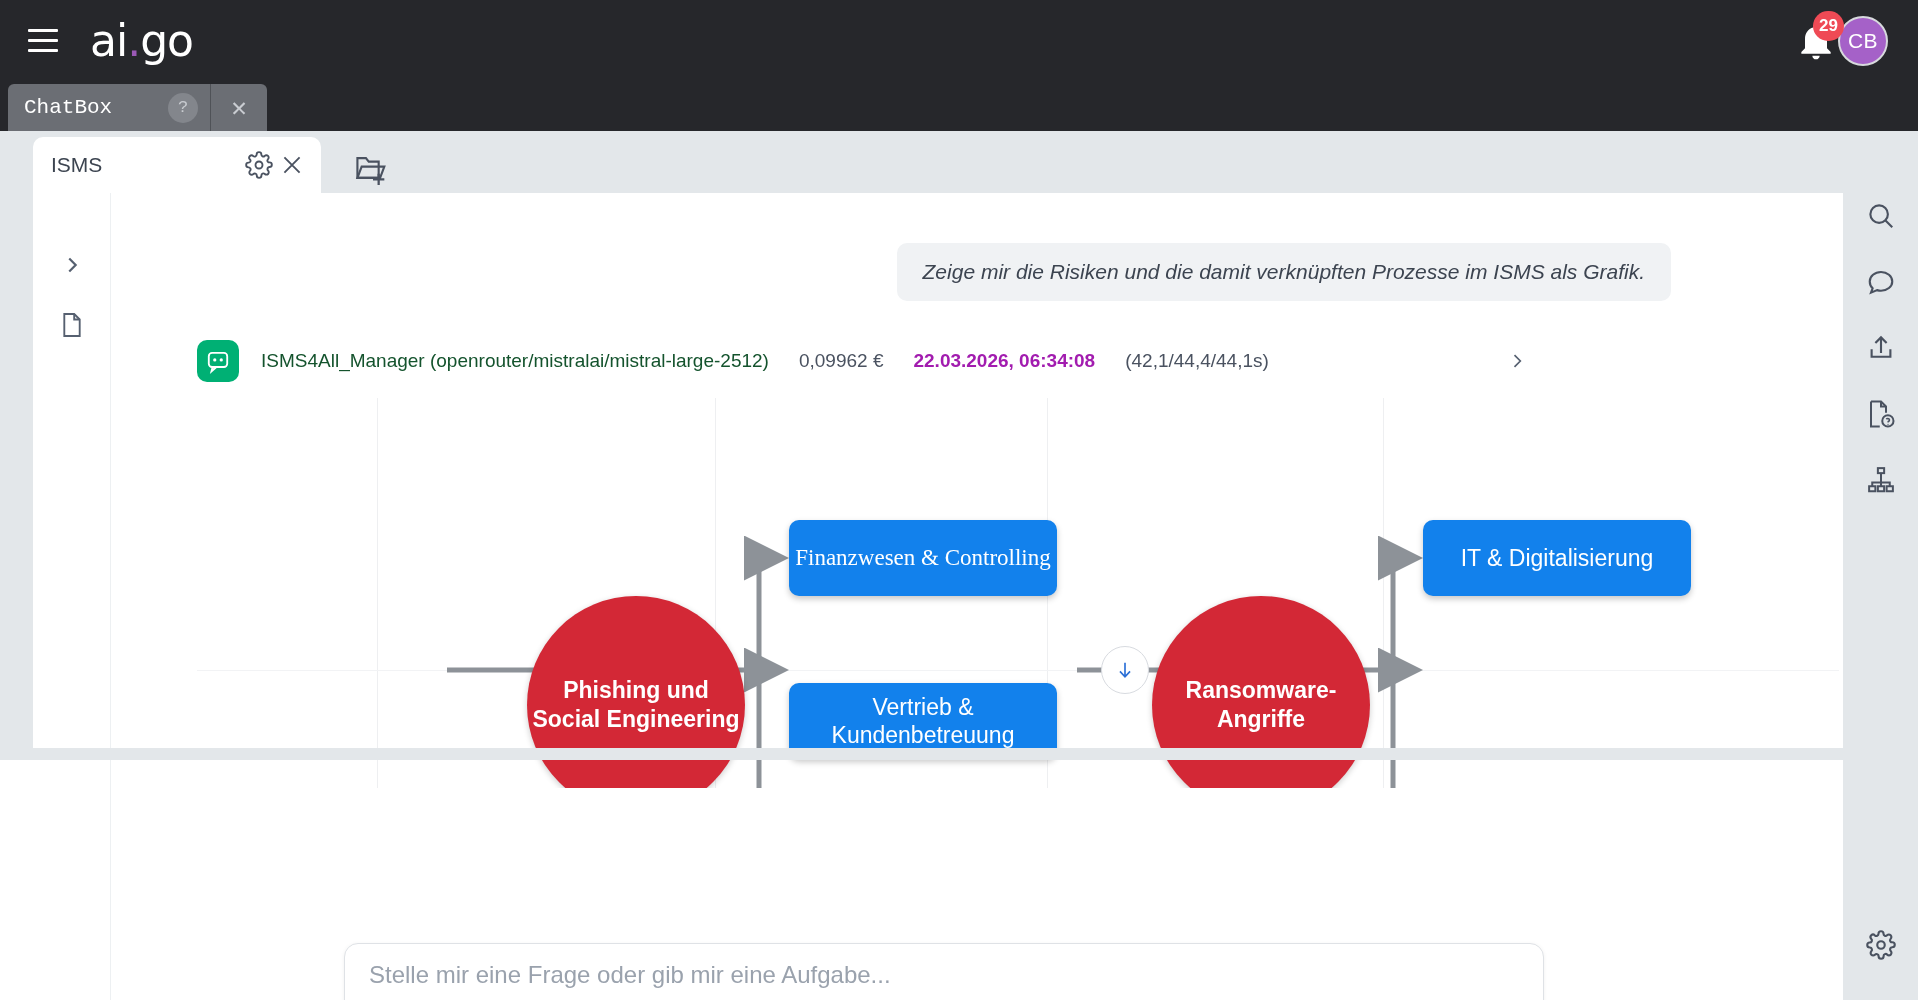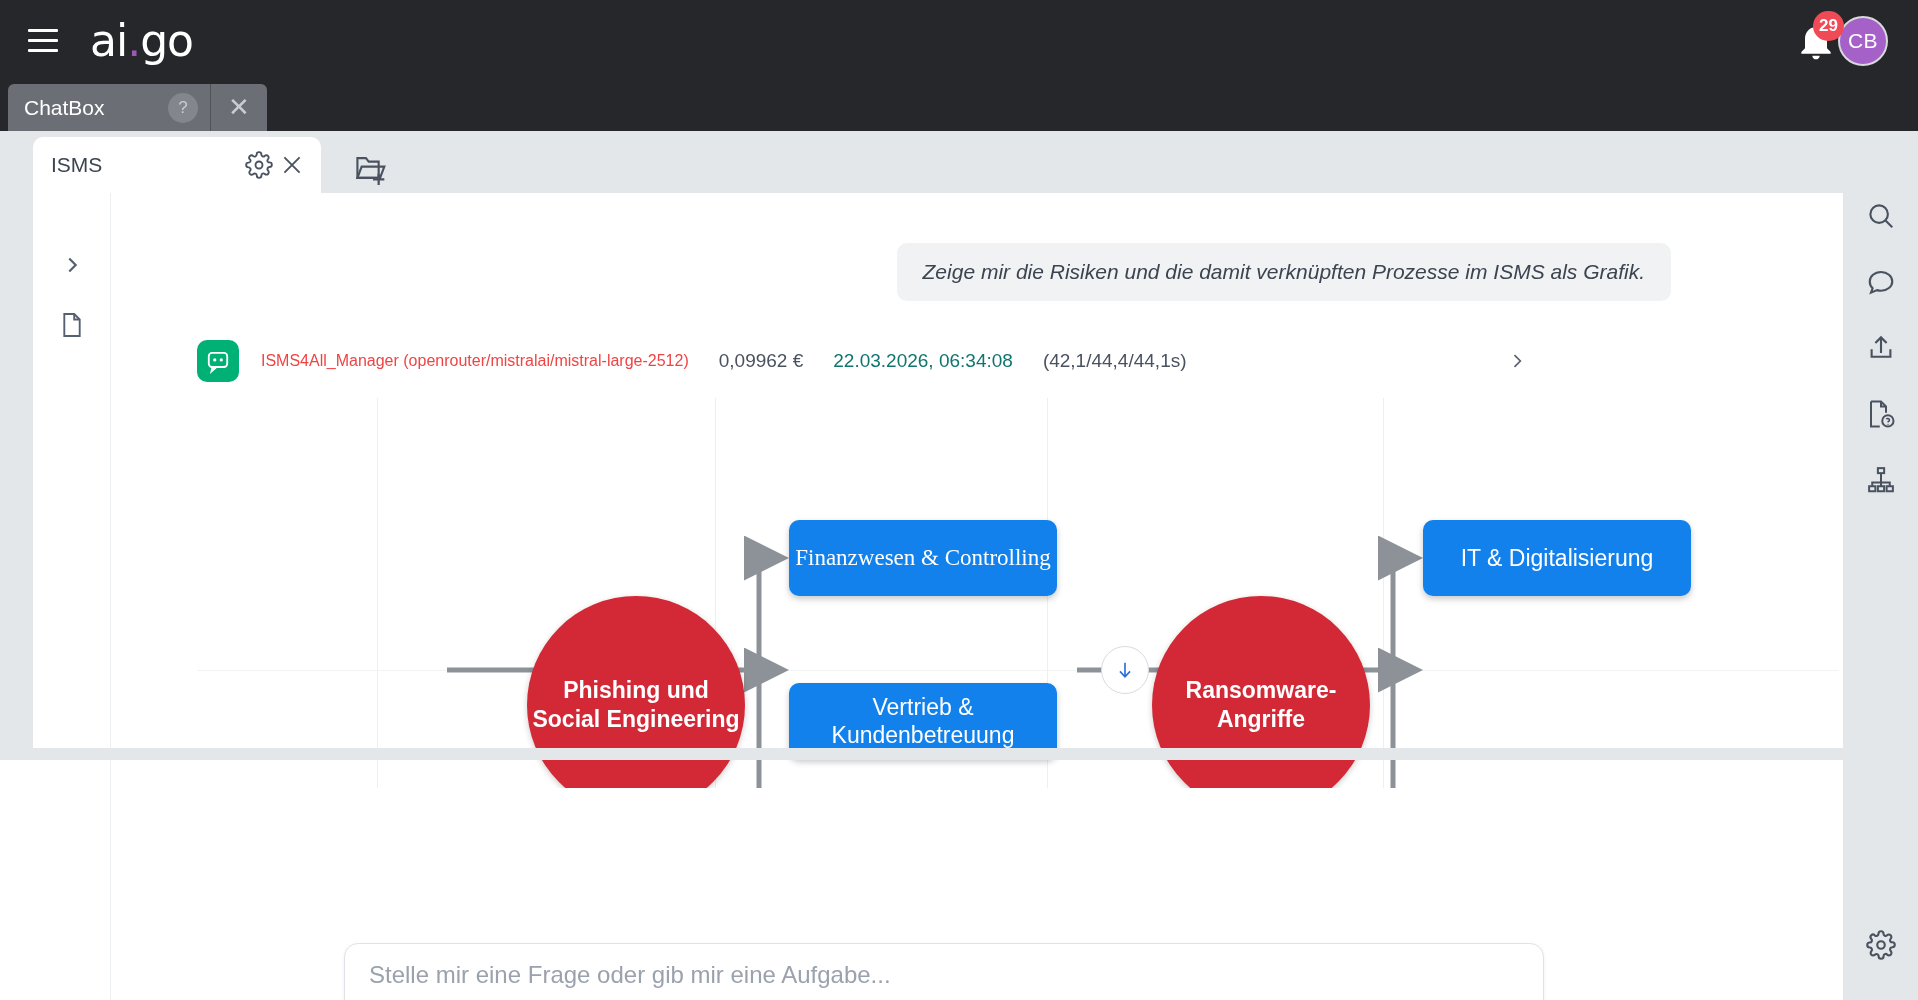--- a/index.html
+++ b/index.html
@@ -48,21 +48,21 @@
   }
 
   
   .window-tabstrip {
     position: absolute; left: 0; top: 81px; width: 1918px; height: 50px;
     background: #26272b;
   }
   .window-tab {
     position: absolute; left: 8px; top: 3px; width: 259px; height: 47px;
     background: #6b6e74; border-radius: 6px 6px 0 0;
-    display: flex; align-items: center;
+    display: flex; align-items: center; font-family: Liberation Mono, monospace;
   }
   .window-tab-title {
     margin-left: 16px; color: #fff; font-size: 21px;
   }
   .wt-help {
     margin-left: auto; width: 30px; height: 30px; border-radius: 50%;
     background: #83868c; color: #c9ccd1; font-size: 17px;
     display: flex; align-items: center; justify-content: center; cursor: pointer;
   }
   .wt-sep { width: 1px; height: 47px; background: #4f5257; margin: 0 0 0 12px; }
@@ -117,23 +117,23 @@
   }
 
   .assistant-meta {
     position: absolute; left: 86px; top: 147px;
     display: flex; align-items: center; gap: 0px; width: 1330px;
   }
   .bot-avatar {
     width: 42px; height: 42px; border-radius: 10px; background: #00b074;
     display: flex; align-items: center; justify-content: center; flex: none;
   }
-  .meta-text { margin-left: 22px; font-size: 16px; color: #ef4444; white-space: nowrap; }
+  .meta-text { margin-left: 22px; font-size: 19px; color: #14532d; white-space: nowrap; }
   .meta-cost { margin-left: 30px; font-size: 19px; color: #4a5260; }
-  .meta-time { margin-left: 30px; font-size: 19px; color: #0f766e; }
+  .meta-time { margin-left: 30px; font-size: 19px; color: #a21caf; font-weight: bold; }
   .meta-dur { margin-left: 30px; font-size: 19px; color: #4a5260; }
   .meta-chevron { margin-left: auto; cursor: pointer; display: flex; }
 
   
   .diagram {
     position: absolute; left: 86px; top: 205px; width: 1642px; height: 390px;
     overflow: hidden;
   }
   .gridline { position: absolute; top: 0; width: 1px; height: 390px; background: #eeeff1; }
   .gridline-h { position: absolute; left: 0; width: 1642px; height: 1px; background: #f2f3f5; }

